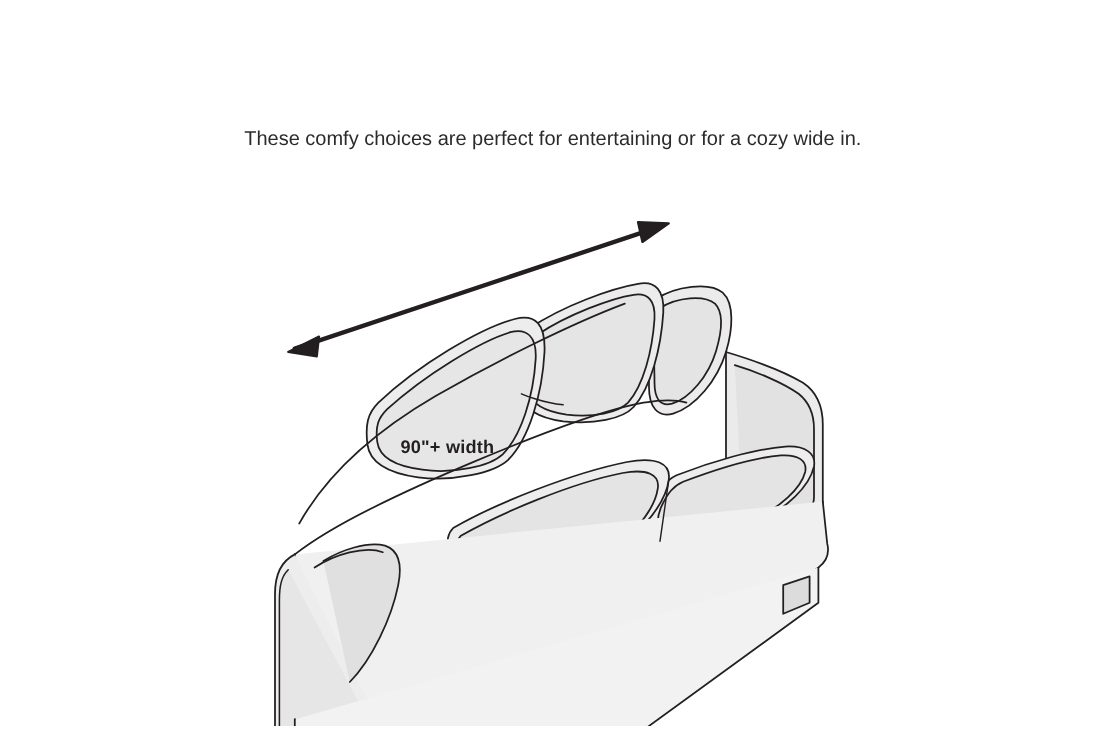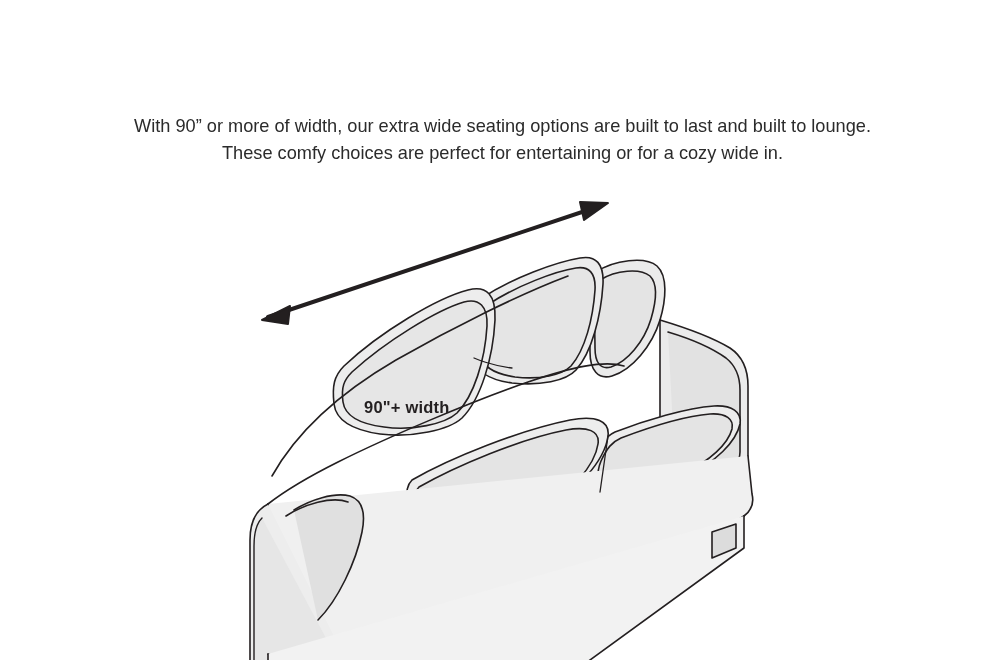--- a/index.html
+++ b/index.html
@@ -61,21 +61,20 @@
     letter-spacing: 0.2px;
   }
 </style>
 </head>
 <body>
 
 <div class="page">
 
 
   <div class="subcopy">
-    <span class="line">With 90” or more of width, our extra wide seating options are built to last and built to lounge.</span>
     <span class="line">These comfy choices are perfect for entertaining or for a cozy wide in.</span>
   </div>
 
   <div class="art">
     <svg width="1005" height="480" viewBox="0 0 1005 480">
       <g fill="none" stroke="#231f20" stroke-width="1.6" stroke-linejoin="round" stroke-linecap="round">
 
         <g stroke-width="4">
           <line x1="268" y1="137" x2="600" y2="26"></line>
           <polygon points="262,140 290,126 288,144" fill="#231f20" stroke="#231f20" stroke-width="2"></polygon>

